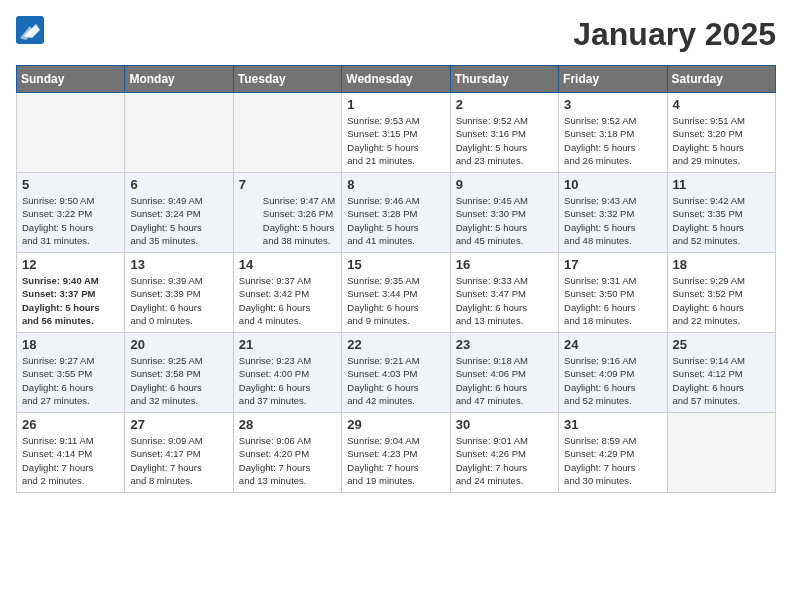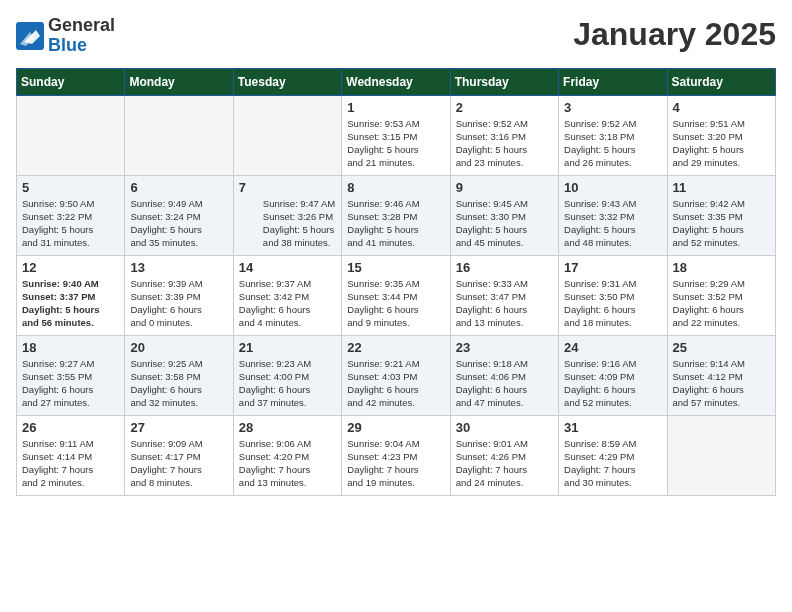--- a/index.html
+++ b/index.html
@@ -51,21 +51,21 @@
     .calendar-subtitle {
       font-size: 16px;
       color: #555;
     }
     table {
       width: 100%;
       border-collapse: collapse;
       table-layout: fixed;
     }
     th {
-      background-color: #14532d;
+      background-color: #737373;
       color: #fff;
       font-size: 12px;
       font-weight: bold;
       padding: 6px 4px;
       text-align: left;
       border: 1px solid #1a5a9a;
     }
     td {
       border: 1px solid #ccc;
       vertical-align: top;
@@ -97,24 +97,20 @@
 </head>
 <body>
 
 <div class="header">
   <div class="logo">
     <svg class="logo-icon" viewBox="0 0 28 28">
       <rect x="0" y="0" width="28" height="28" rx="3" fill="#1a6bb5"></rect>
       <polygon points="8,20 20,8 24,14 16,22" fill="#fff" opacity="0.9"></polygon>
       <polygon points="4,22 14,10 18,16 10,24" fill="#fff" opacity="0.6"></polygon>
     </svg>
-    <div class="logo-text">
-      <span class="logo-general">General</span>
-      <span class="logo-blue">Blue</span>
-    </div>
   </div>
   <div class="title-section">
     <div class="calendar-title">January 2025</div>
   </div>
 </div>
 
 <table>
   <thead>
     <tr>
     <th>Sunday</th>

